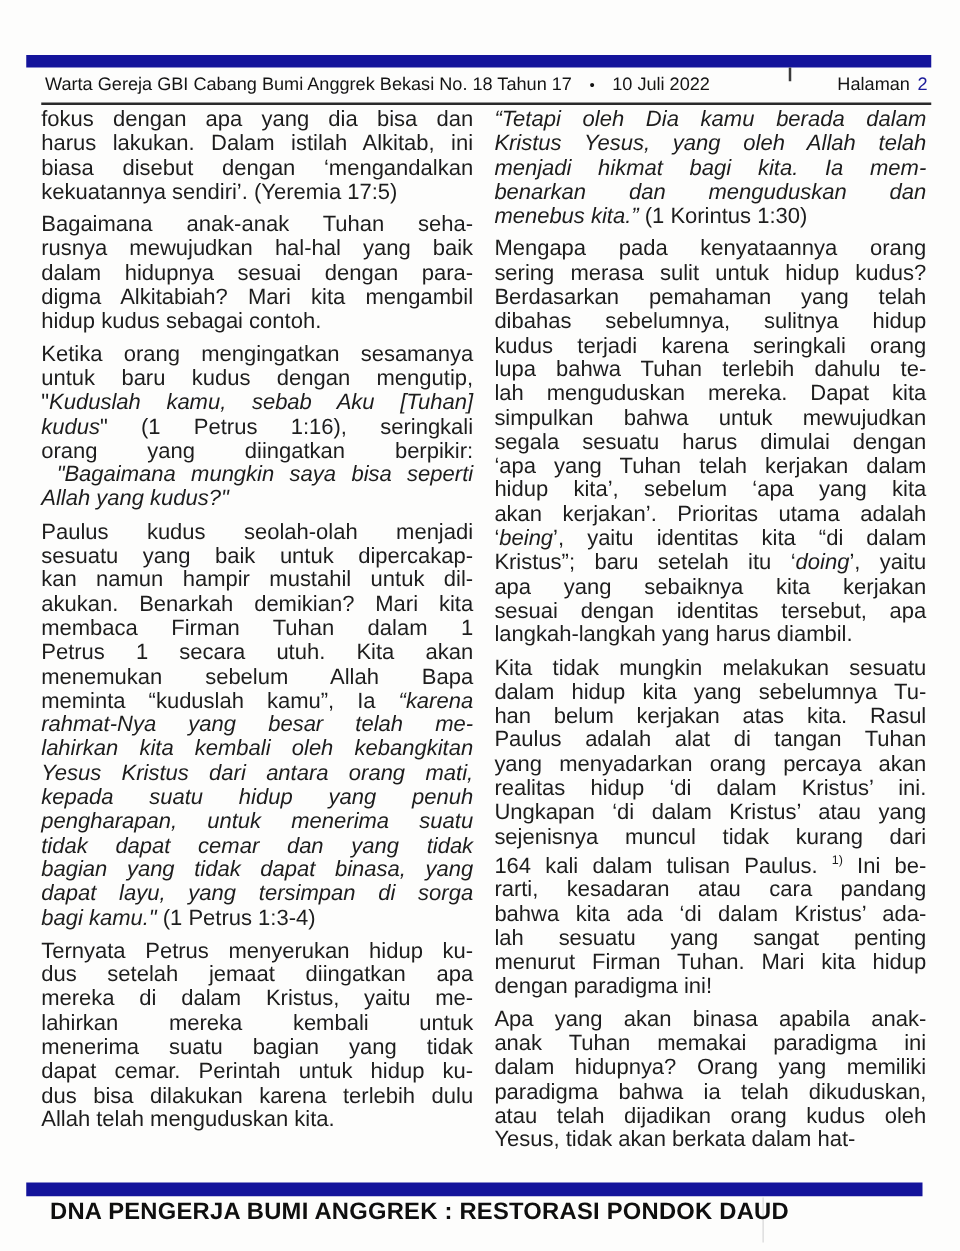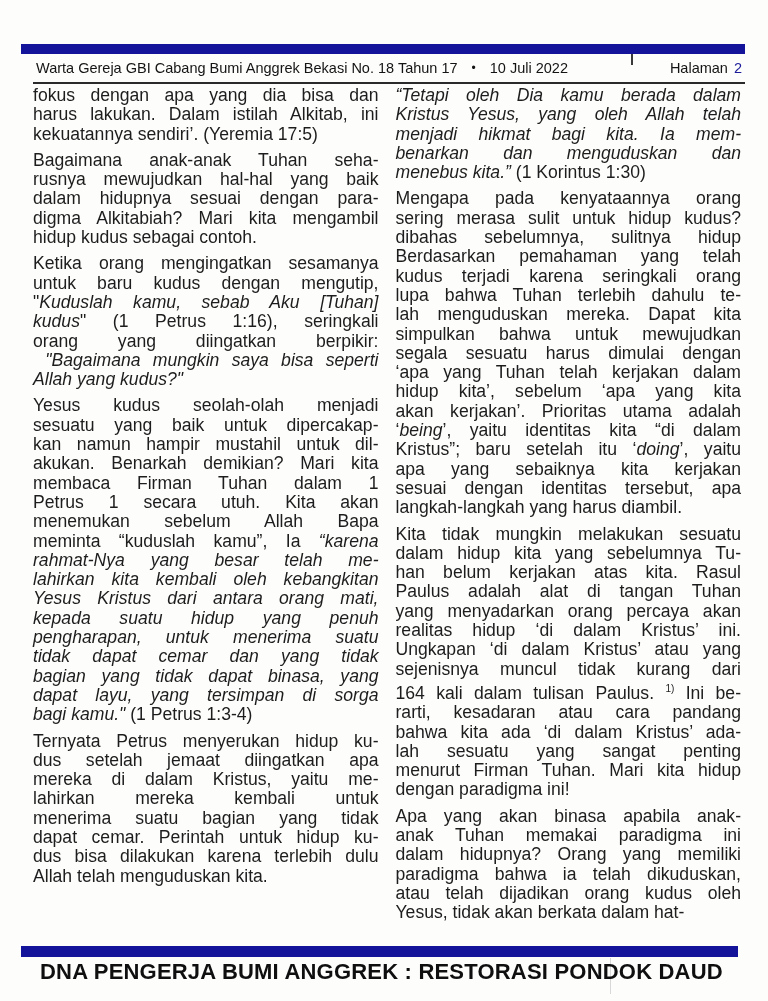--- a/index.html
+++ b/index.html
@@ -30,21 +30,21 @@
     font-size:17.6px; line-height:19.3px;
     text-align:justify; text-align-last:justify;
   }
   .line.final { text-align-last:left; }
   .b { font-weight:normal; }
   .i { font-style:italic; }
   .sup { font-size:10px; vertical-align:7px; }
   .footer-cell-divider { position:absolute; left:610px; top:958px; width:1px; height:36px; background:#d8d8d8; }
   .footer-text {
     position:absolute; left:40px; top:959px;
-    font-size:22px; font-weight:bold; color:#0f0f0f; letter-spacing:0.2px;
+    font-size:19px; font-weight:bold; color:#0f0f0f; letter-spacing:0.2px;
   }
 </style>
 </head>
 <body>
 
 <div class="page">
   <div class="topbar" style="background: rgb(20, 20, 155);"></div>
 
   <div class="header-row">
     <span>Warta Gereja GBI Cabang Bumi Anggrek Bekasi No. 18  Tahun 17</span>
@@ -55,40 +55,41 @@
     <span class="h-pagenum" style="color: rgb(27, 27, 154);">2</span>
   </div>
   <div class="header-cell-divider"></div>
   <div class="header-rule"></div>
 
   <div class="body-cols">
     <div class="col">
         <div class="para">
           <div class="line"><span>fokus dengan apa yang dia bisa dan</span></div>
           <div class="line"><span>harus lakukan. Dalam istilah Alkitab, ini</span></div>
+          <div class="line"><span>biasa disebut dengan ‘mengandalkan</span></div>
           <div class="line final"><span>kekuatannya sendiri’. </span><span class="b">(Yeremia 17:5)</span></div>
         </div>
         <div class="para">
           <div class="line"><span>Bagaimana anak-anak Tuhan seha-</span></div>
           <div class="line"><span>rusnya mewujudkan hal-hal yang baik</span></div>
           <div class="line"><span>dalam hidupnya sesuai dengan para-</span></div>
           <div class="line"><span>digma Alkitabiah? Mari kita mengambil</span></div>
           <div class="line final"><span>hidup kudus sebagai contoh.</span></div>
         </div>
         <div class="para">
           <div class="line"><span>Ketika orang mengingatkan sesamanya</span></div>
           <div class="line"><span>untuk baru kudus dengan mengutip,</span></div>
           <div class="line"><span>"</span><span class="i">Kuduslah kamu, sebab Aku [Tuhan]</span></div>
           <div class="line"><span class="i">kudus</span><span>" </span><span class="b">(1 Petrus 1:16)</span><span>, seringkali</span></div>
           <div class="line"><span>orang yang diingatkan berpikir:</span></div>
           <div class="line"><span>&nbsp;</span><span class="i">"Bagaimana mungkin saya bisa seperti</span></div>
           <div class="line final"><span class="i">Allah yang kudus?"</span></div>
         </div>
         <div class="para">
-          <div class="line"><span>Yesus kudus seolah-olah menjadi</span></div>
+          <div class="line"><span>Paulus kudus seolah-olah menjadi</span></div>
           <div class="line"><span>sesuatu yang baik untuk dipercakap-</span></div>
           <div class="line"><span>kan namun hampir mustahil untuk dil-</span></div>
           <div class="line"><span>akukan. Benarkah demikian? Mari kita</span></div>
           <div class="line"><span>membaca Firman Tuhan dalam </span><span class="b">1</span></div>
           <div class="line"><span class="b">Petrus 1</span><span> secara utuh. Kita akan</span></div>
           <div class="line"><span>menemukan sebelum Allah Bapa</span></div>
           <div class="line"><span>meminta “kuduslah kamu”, Ia </span><span class="i">“karena</span></div>
           <div class="line"><span class="i">rahmat-Nya yang besar telah me-</span></div>
           <div class="line"><span class="i">lahirkan kita kembali oleh kebangkitan</span></div>
           <div class="line"><span class="i">Yesus Kristus dari antara orang mati,</span></div>
@@ -114,22 +115,22 @@
         <div class="para">
           <div class="line"><span class="i">“Tetapi oleh Dia kamu berada dalam</span></div>
           <div class="line"><span class="i">Kristus Yesus, yang oleh Allah telah</span></div>
           <div class="line"><span class="i">menjadi hikmat bagi kita. Ia mem-</span></div>
           <div class="line"><span class="i">benarkan dan menguduskan dan</span></div>
           <div class="line final"><span class="i">menebus kita.” </span><span class="b">(1 Korintus 1:30)</span></div>
         </div>
         <div class="para">
           <div class="line"><span>Mengapa pada kenyataannya orang</span></div>
           <div class="line"><span>sering merasa sulit untuk hidup kudus?</span></div>
+          <div class="line"><span>Berdasarkan pemahaman yang telah</span></div>
           <div class="line"><span>dibahas sebelumnya, sulitnya hidup</span></div>
-          <div class="line"><span>Berdasarkan pemahaman yang telah</span></div>
           <div class="line"><span>kudus terjadi karena seringkali orang</span></div>
           <div class="line"><span>lupa bahwa Tuhan terlebih dahulu te-</span></div>
           <div class="line"><span>lah menguduskan mereka. Dapat kita</span></div>
           <div class="line"><span>simpulkan bahwa untuk mewujudkan</span></div>
           <div class="line"><span>segala sesuatu harus dimulai dengan</span></div>
           <div class="line"><span>‘apa yang Tuhan telah kerjakan dalam</span></div>
           <div class="line"><span>hidup kita’, sebelum ‘apa yang kita</span></div>
           <div class="line"><span>akan kerjakan’. Prioritas utama adalah</span></div>
           <div class="line"><span>‘</span><span class="i">being</span><span>’, yaitu identitas kita “di dalam</span></div>
           <div class="line"><span>Kristus”; baru setelah itu ‘</span><span class="i">doing</span><span>’, yaitu</span></div>

